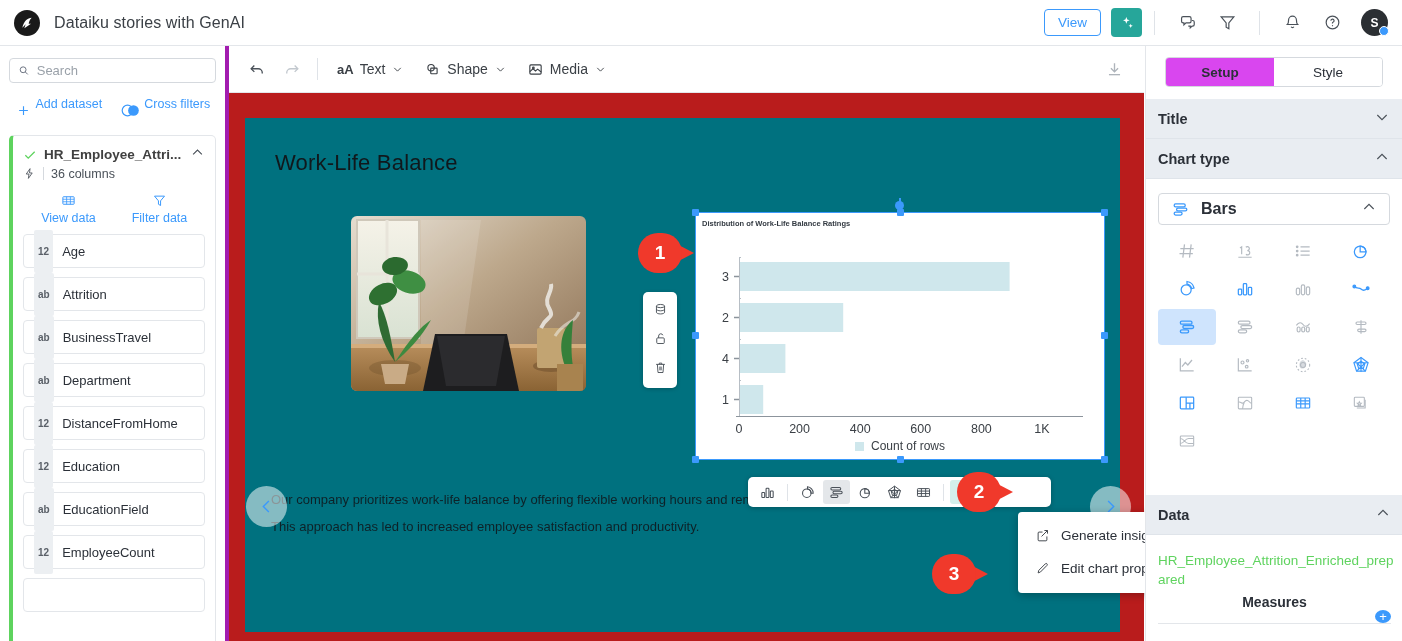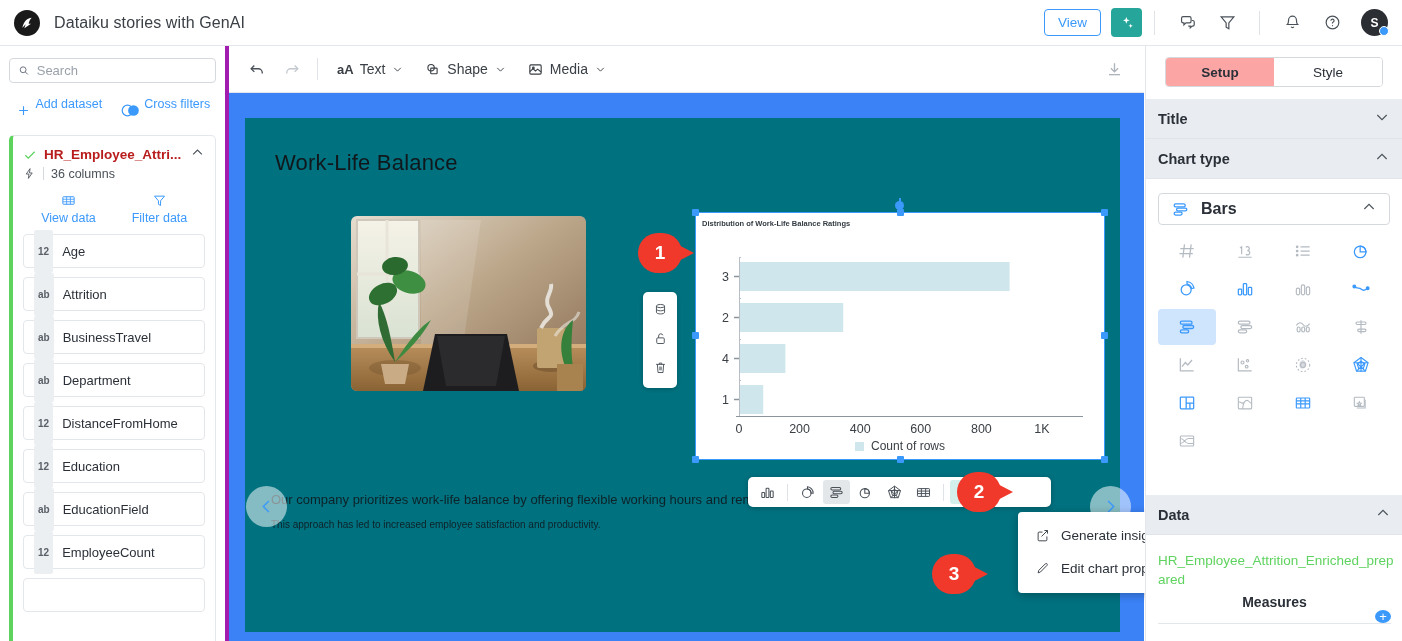--- a/index.html
+++ b/index.html
@@ -76,21 +76,21 @@
     line-height:15px; cursor:pointer; flex:1; justify-content:center;
   }
   .sb-action .lbl { text-align:center; }
   #ds-card {
     margin:17px 9px 0 9px; border:1px solid #e3e6ea; border-radius:5px;
     border-left:4px solid #5ed35e; background:#fff; padding:9px 10px 0 10px;
     height:514px; overflow:hidden;
   }
   #ds-head { display:flex; align-items:center; }
   #ds-name {
-    font-size:13.5px; font-weight:bold; color:#b91c1c; margin-left:7px;
+    font-size:13.5px; font-weight:bold; color:#404040; margin-left:7px;
     white-space:nowrap; overflow:hidden;
   }
   #ds-chev { margin-left:auto; color:#4a5159; cursor:pointer; }
   #ds-sub { display:flex; align-items:flex-start; margin-top:3px; color:#4a5159; font-size:12.5px; }
   #ds-sub .bar { width:1px; height:13px; background:#d5d9de; margin:0 7px; }
   #ds-tools { display:flex; margin-top:12px; }
   .ds-tool {
     flex:1; display:flex; flex-direction:column; align-items:center; gap:3px;
     color:#3b99fc; font-size:12.5px; cursor:pointer;
   }
@@ -116,39 +116,39 @@
   .eb-icon.disabled { color:#c2c8ce; }
   .eb-div { width:1px; height:22px; background:#dfe3e8; margin:0 9px; }
   .eb-group {
     display:flex; align-items:center; gap:6px; padding:0 10px; height:34px;
     font-size:14px; color:#3b4046; cursor:pointer;
   }
 
   
   #canvas {
     position:absolute; left:229px; top:93px; width:915px; height:548px;
-    background:#3b82f6; overflow:hidden;
+    background:#b91c1c; overflow:hidden;
   }
   #slide {
     position:absolute; left:16px; top:25px; width:875px; height:514px;
     background:#00717f;
   }
   #slide-title {
     position:absolute; left:30px; top:32px; font-size:22px; color:#10181c;
     letter-spacing:.2px;
   }
   #photo {
     position:absolute; left:106px; top:98px; width:235px; height:175px;
     border-radius:6px; overflow:hidden;
   }
   #slide-p1 {
     position:absolute; left:26px; top:374px; font-size:13px; color:#0d2228;
   }
   #slide-p2 {
-    position:absolute; left:26px; top:401px; font-size:10px; color:#0d2228;
+    position:absolute; left:26px; top:401px; font-size:13px; color:#0d2228;
   }
 
   
   .nav-arrow {
     position:absolute; top:393px; width:41px; height:41px; border-radius:50%;
     background:rgba(255,255,255,.52); display:flex; align-items:center;
     justify-content:center; color:#3b99fc; cursor:pointer;
   }
   #nav-prev { left:246px; }
   #nav-next { left:1090px; }
@@ -238,21 +238,21 @@
     background:#fff; border-left:1px solid #e3e6ea; overflow:hidden;
   }
   #rp-tabs {
     margin:11px 19px 0 19px; height:30px; display:flex;
     border:1px solid #d5d9de; border-radius:4px; overflow:hidden;
   }
   #rp-tabs .tab {
     flex:1; display:flex; align-items:center; justify-content:center;
     font-size:13.5px; color:#2b3038; cursor:pointer; background:#fff;
   }
-  #rp-tabs .tab.active { background:#fca5a5; font-weight:bold; }
+  #rp-tabs .tab.active { background:#d946ef; font-weight:bold; }
   .rp-section {
     height:40px; background:#e9edf2; display:flex; align-items:center;
     padding:12px 12px; cursor:pointer; border-bottom:1px solid #dfe4ea;
   }
   .rp-section .t { font-size:14.5px; font-weight:bold; color:#2b3038; }
   .rp-section .c { margin-left:auto; color:#4a5159; }
   #bars-select {
     margin:14px 12px 0 12px; height:32px; border:1px solid #d5d9de; border-radius:4px;
     display:flex; align-items:center; padding:0 12px; gap:11px; cursor:pointer;
   }

